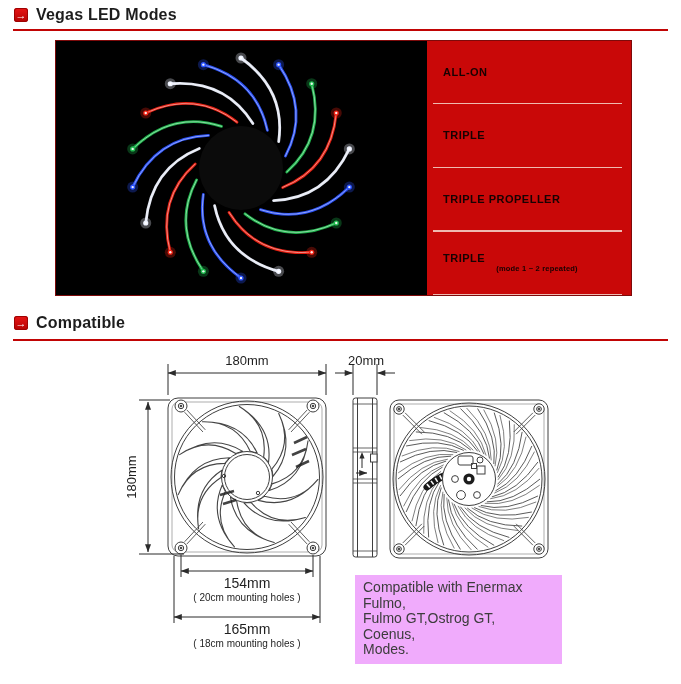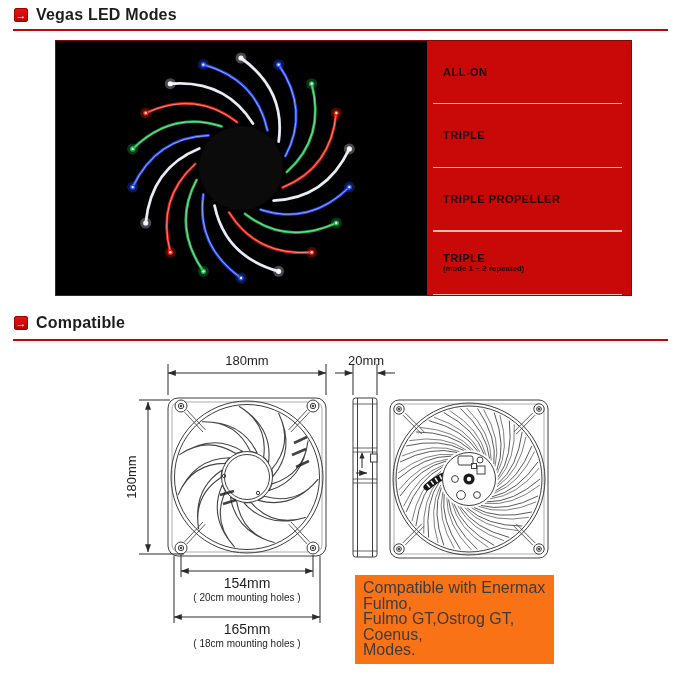--- a/index.html
+++ b/index.html
@@ -18,29 +18,29 @@
   #rule1{top:29px;} #rule2{top:339px;}
 
   
   .led-block{position:absolute;left:55px;top:40px;width:577px;height:256px;display:flex;
              border:1px solid #7d0a0a;box-sizing:border-box;}
   .led-photo{width:371px;height:100%;background:#000;flex:0 0 371px;}
   .led-photo svg{display:block;}
   .led-panel{flex:1;background:#c90808;display:flex;flex-direction:column;}
   .mode-item{flex:1;display:flex;flex-direction:column;justify-content:center;padding-left:16px;}
   .mode-label{font-size:11px;font-weight:bold;color:#180202;letter-spacing:.5px;}
-  .mode-sub{font-size:7.5px;font-weight:bold;color:#180202;margin-top:0;letter-spacing:.2px;}
+  .mode-sub{font-size:7.5px;font-weight:bold;color:#180202;margin-top:0;letter-spacing:.2px;text-align:center;}
   .mode-sep{height:1px;background:#efb9b0;margin:0 9px 0 6px;flex:0 0 1px;}
 
   
   .dim-svg{position:absolute;left:0;top:345px;}
   .dim-svg text{font-family:"Liberation Sans",sans-serif;fill:#1f1f1f;}
 
-  .compat-box{position:absolute;left:355px;top:575px;width:184px;background:#f97316;
-              padding:5px 7px 6px 8px;font-size:16px;line-height:15.5px;color:#3c3c3c;}
+  .compat-box{position:absolute;left:355px;top:575px;width:184px;background:#f0abfc;
+              padding:5px 15px 6px 8px;font-size:14px;line-height:15.5px;color:#3c3c3c;}
   .compat-box span{display:block;}
 </style>
 </head>
 <body>
 
 <div class="page">
 
   <div class="section-header" id="hdr1">
     <span class="hdr-icon">→</span>
     <span class="hdr-title">Vegas LED Modes</span>

